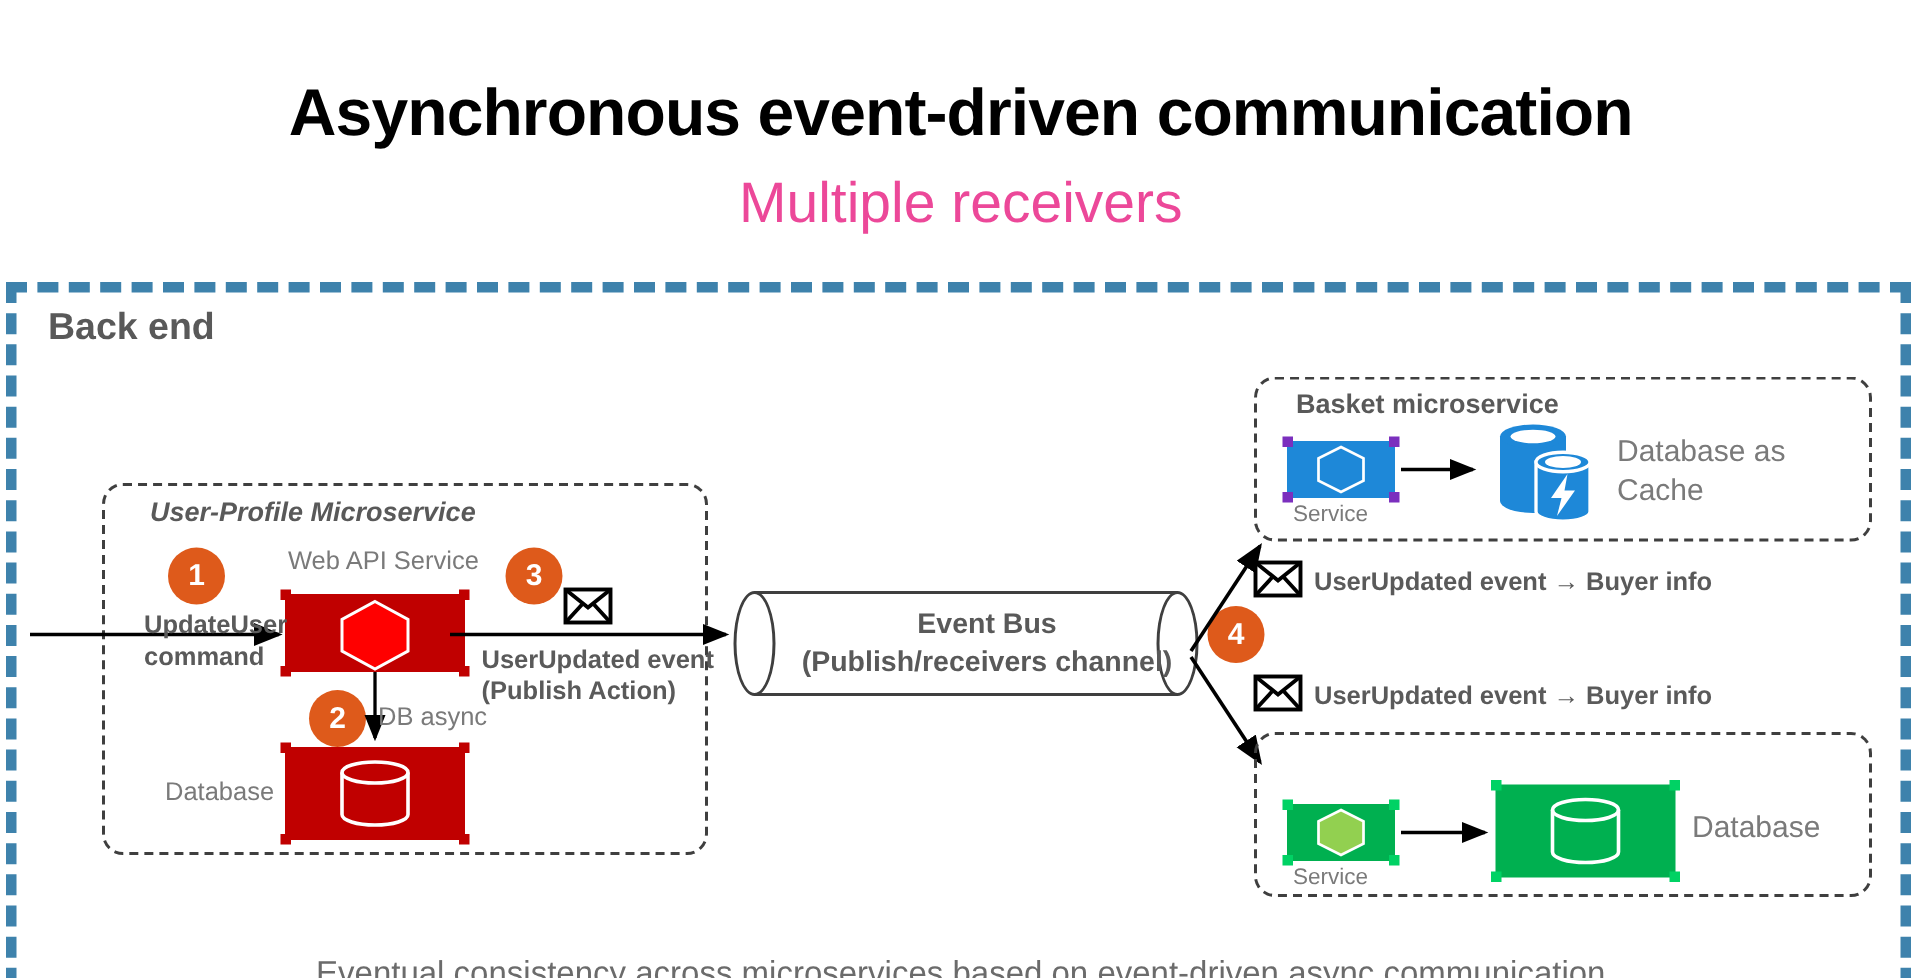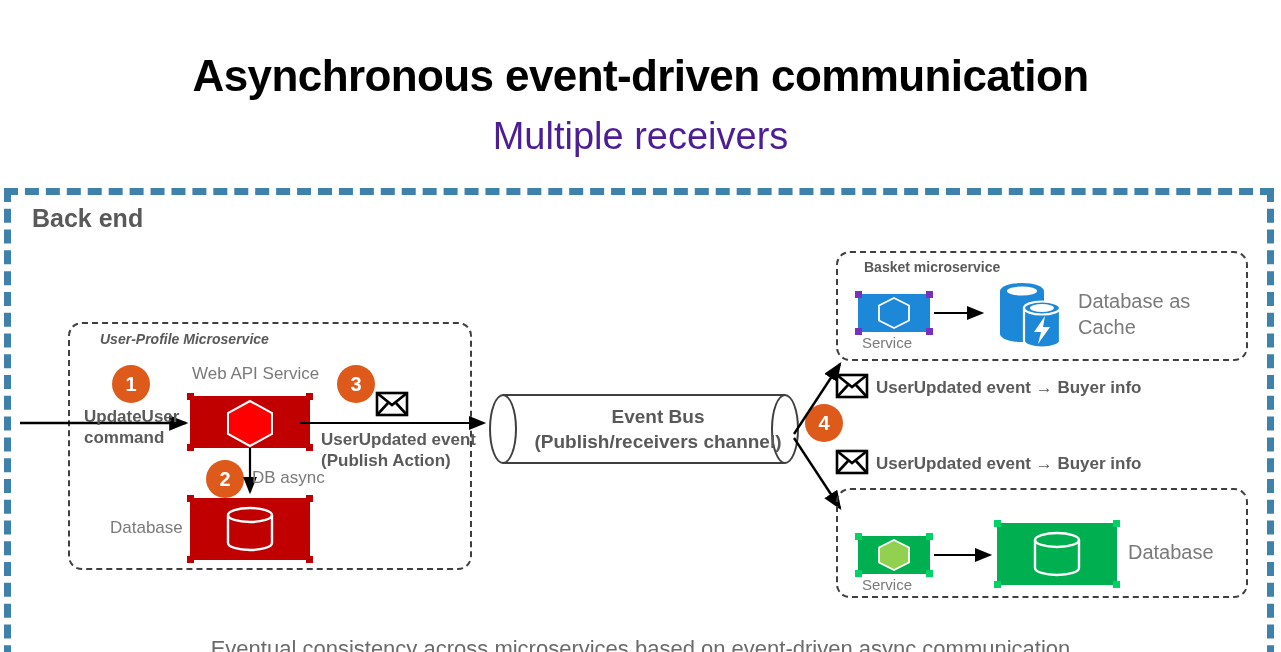--- a/index.html
+++ b/index.html
@@ -32,21 +32,21 @@
     line-height: 52px;
     white-space: nowrap;
   }
   #sub-title {
     position: absolute;
     left: 0; top: 78px;
     width: 1281px;
     text-align: center;
     font-size: 38px;
     font-weight: 400;
-    color: #4c1d95;
+    color: #ec4899;
     line-height: 44px;
     white-space: nowrap;
   }
 
   
   #backend-box {
     position: absolute;
     left: 4px; top: 152px;
     width: 1270px;
     height: 492px;
@@ -66,21 +66,21 @@
   
   .ms-group {
     position: absolute;
     box-sizing: border-box;
     border: 2px dashed #3f3f3f;
     border-radius: 14px;
     background: transparent;
   }
   .ms-title {
     position: absolute;
-    font-size: 14px;
+    font-size: 18px;
     font-weight: bold;
     color: #595959;
     white-space: nowrap;
   }
 
   
   .tile {
     position: absolute;
     box-sizing: border-box;
   }
@@ -228,21 +228,21 @@
   <div class="step" style="left:805px; top:368px;">4</div>
 
   <svg style="position:absolute; left:20px; top:375px;" width="180" height="24">
     <defs>
       <marker id="ah-black" markerWidth="9" markerHeight="9" refX="7" refY="3.2" orient="auto">
         <path d="M0,0 L8,3.2 L0,6.4 z" fill="#000000"></path>
       </marker>
     </defs>
     <line x1="0" y1="12" x2="166" y2="12" stroke="#000000" stroke-width="2.4" marker-end="url(#ah-black)"></line>
   </svg>
-  <div class="lbl-bold" style="left:84px; top:370px;">
+  <div class="lbl-bold" style="left:96px; top:370px;">
     <span>UpdateUser</span><br>
     <span>command</span>
   </div>
 
   <svg style="position:absolute; left:238px; top:412px;" width="24" height="54">
     <defs>
       <marker id="ah-black2" markerWidth="9" markerHeight="9" refX="7" refY="3.2" orient="auto">
         <path d="M0,0 L8,3.2 L0,6.4 z" fill="#000000"></path>
       </marker>
     </defs>

